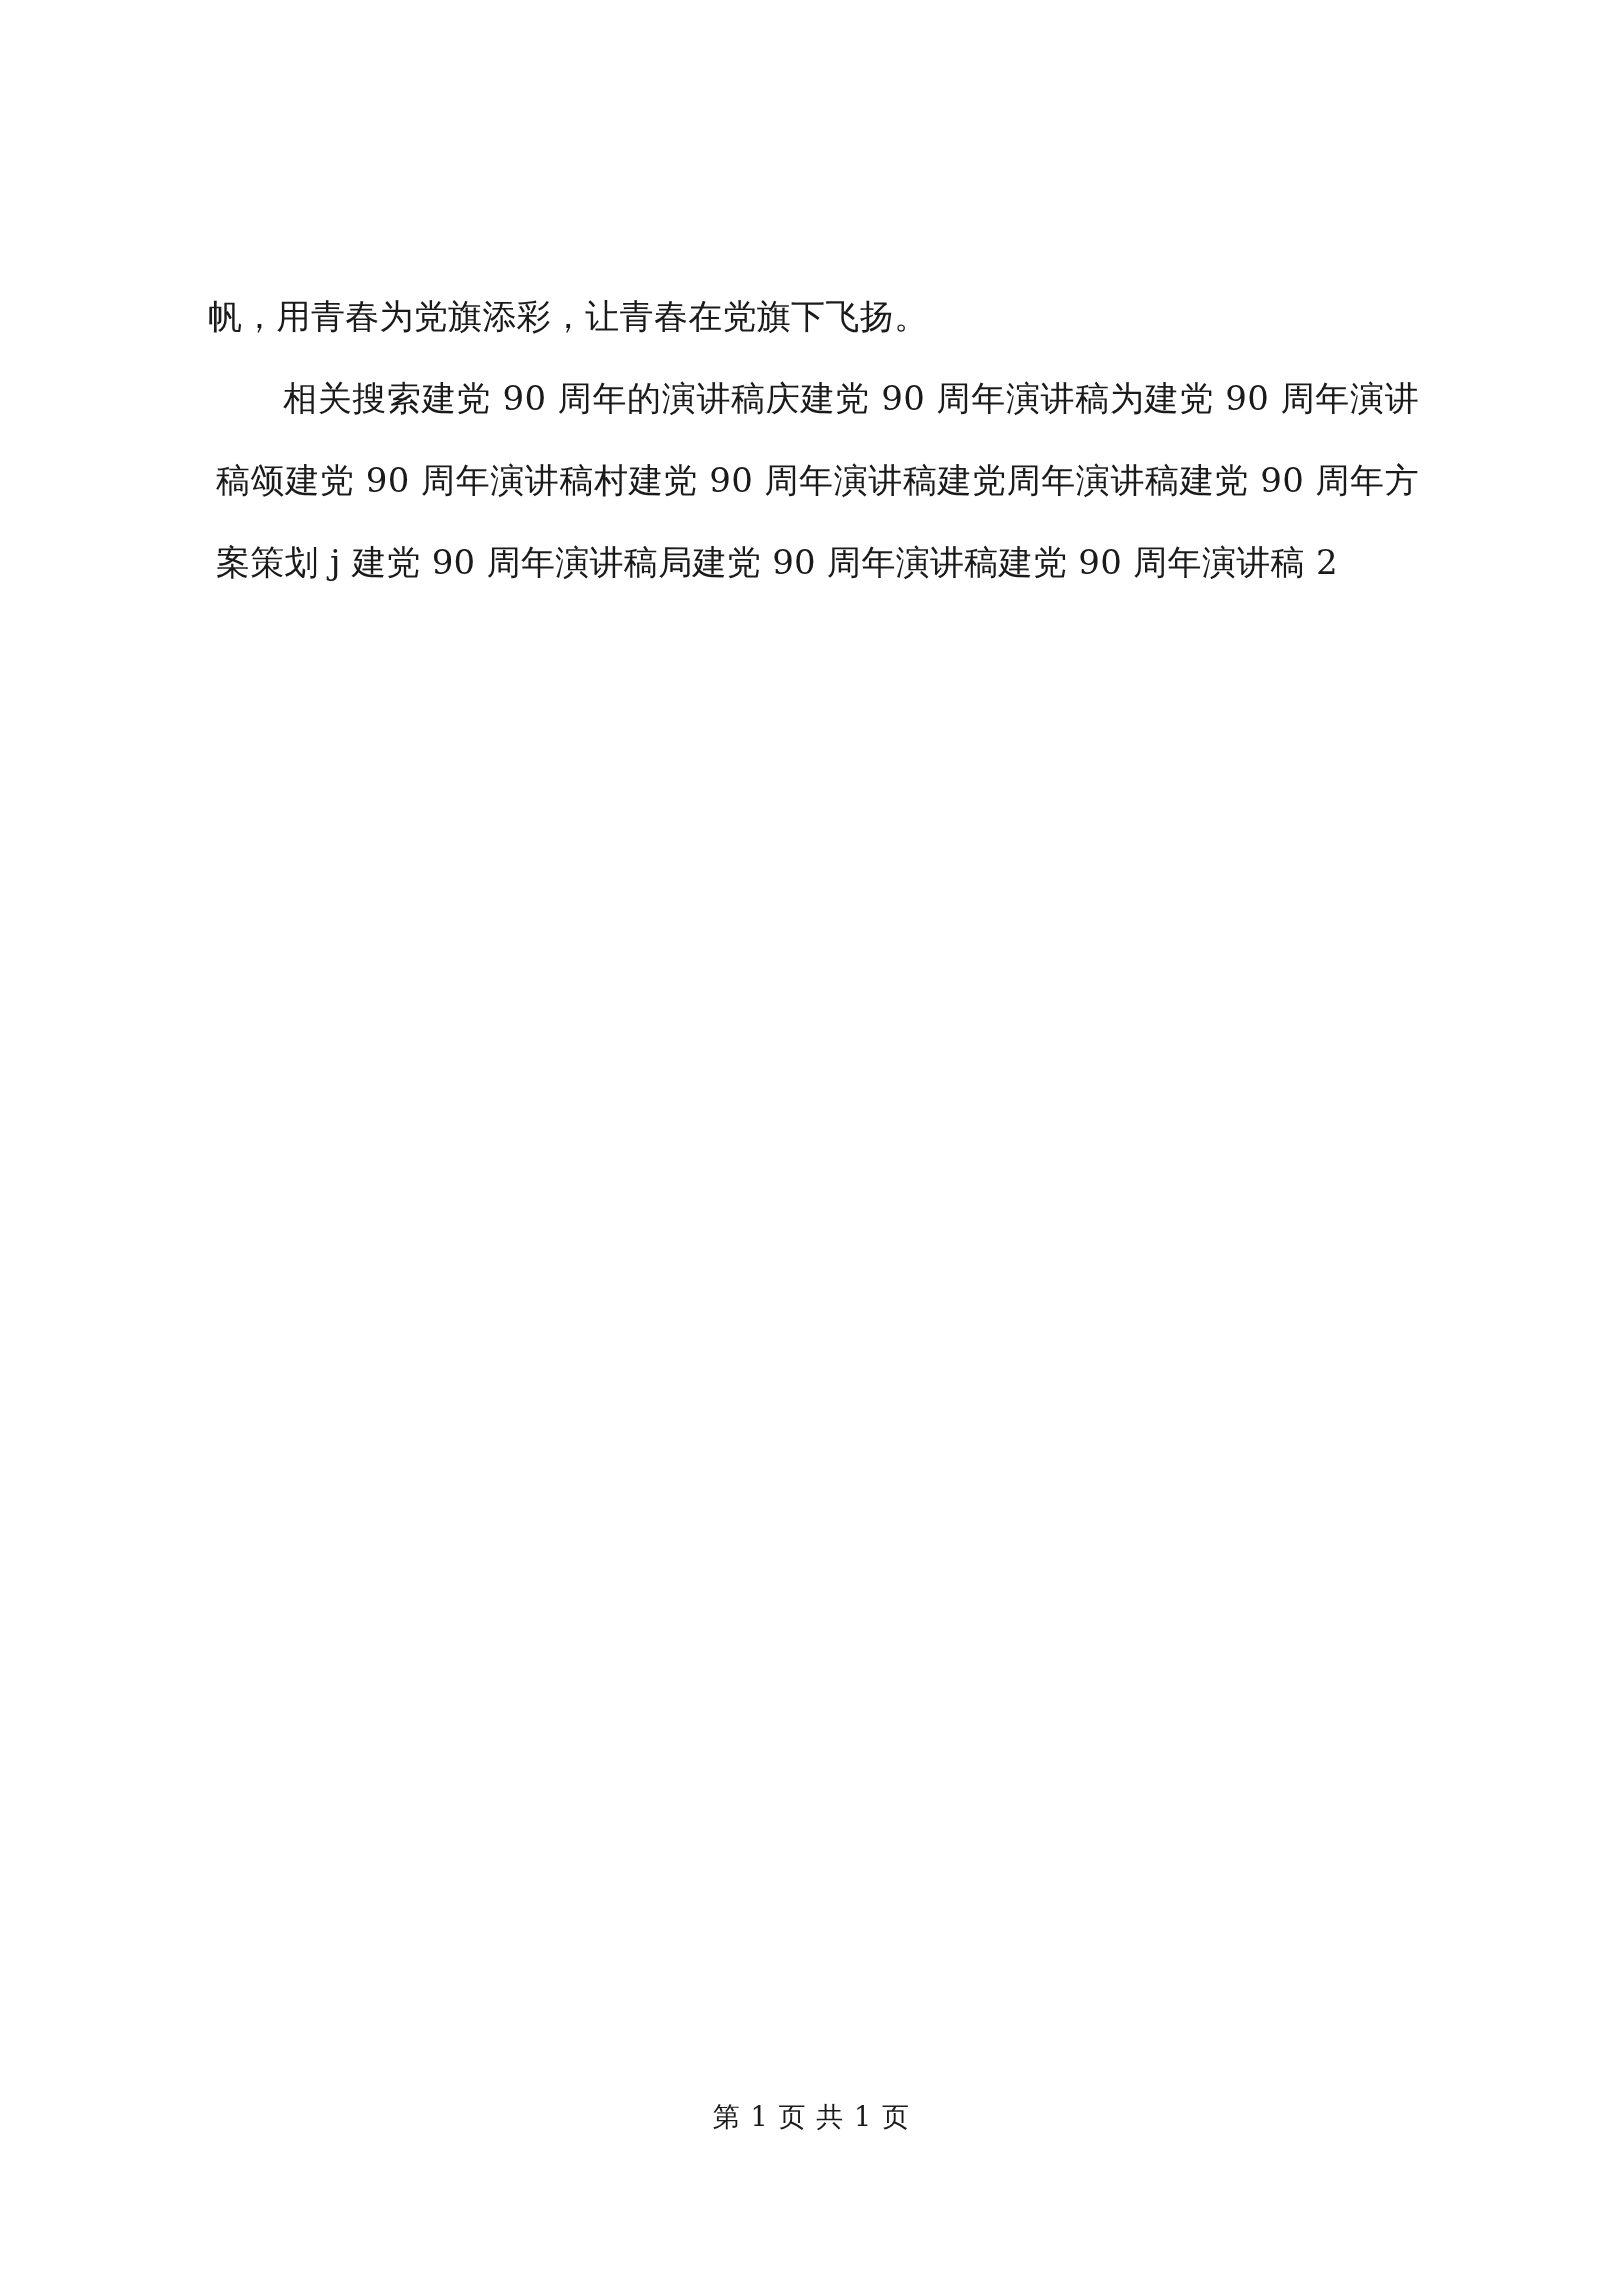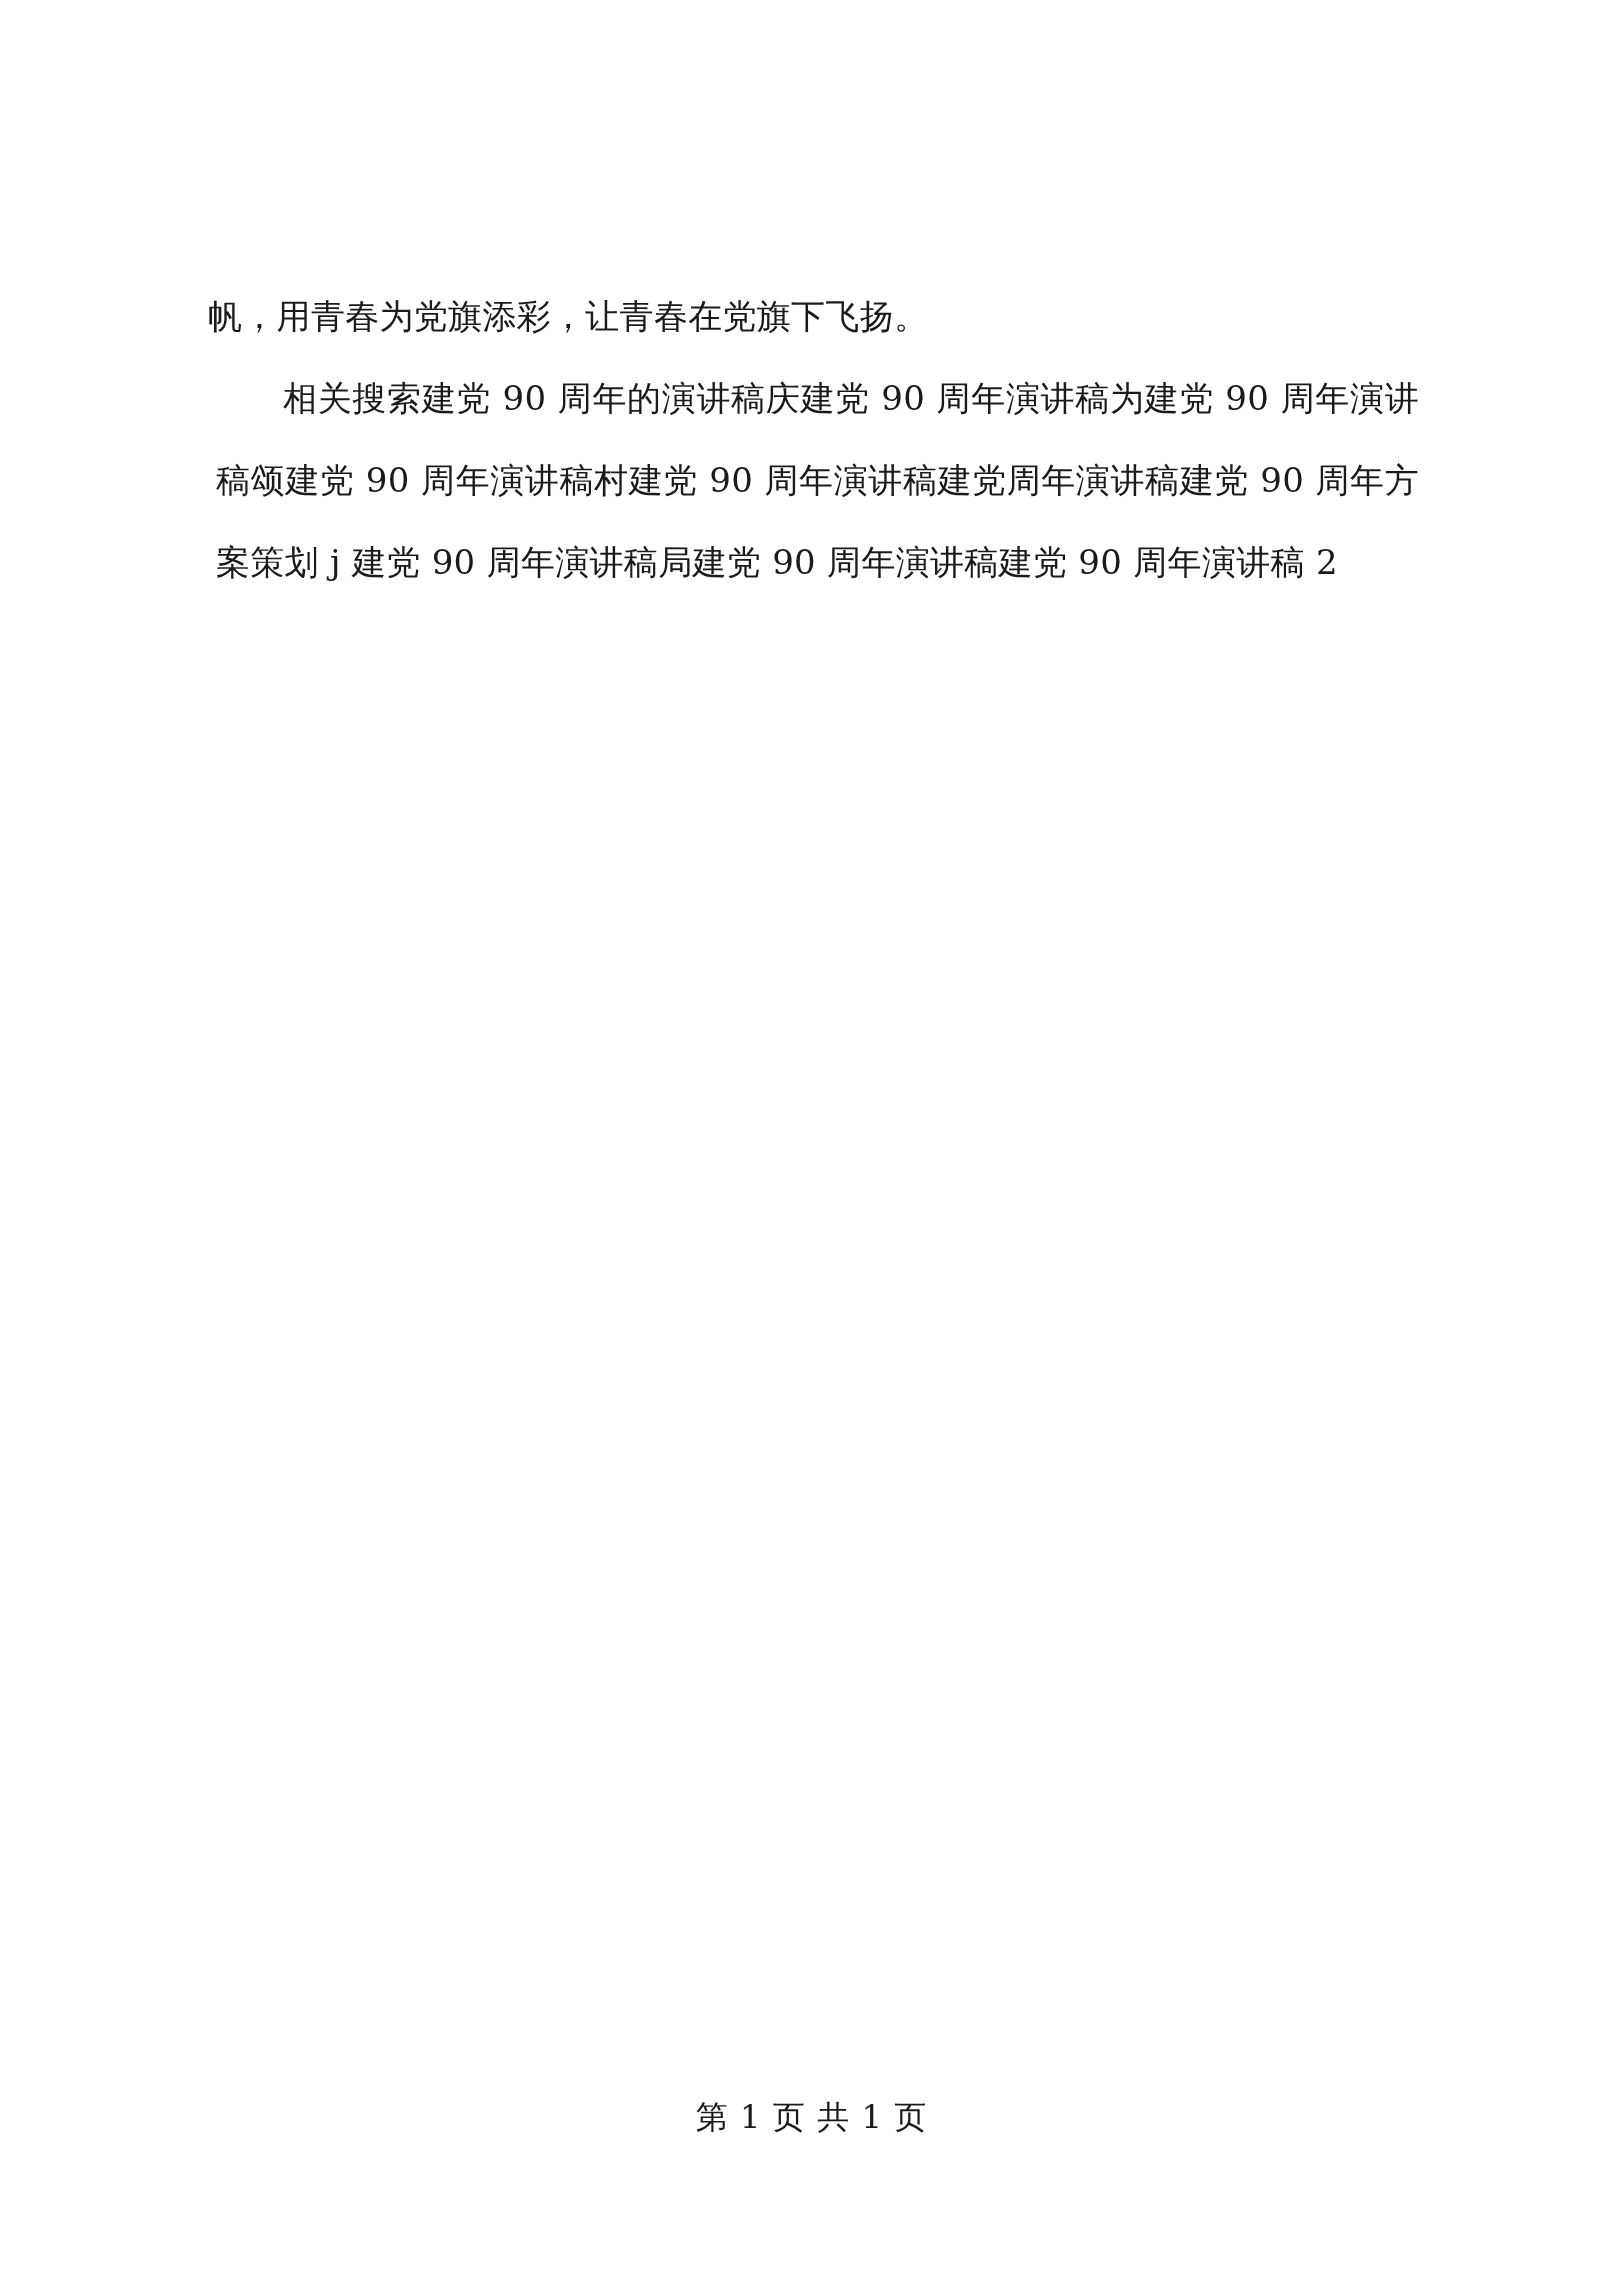--- a/index.html
+++ b/index.html
@@ -37,21 +37,21 @@
   .para.indent {
     text-indent: 67px;
     margin-left: 8px;
   }
   .footer {
     position: absolute;
     left: 0;
     right: 0;
     top: 2100px;
     text-align: center;
-    font-size: 32px;
+    font-size: 27px;
     line-height: 34px;
     color: #1a1a1a;
     letter-spacing: 1.1px;
   }
 </style>
 </head>
 <body>
 
 <div class="page">
 

